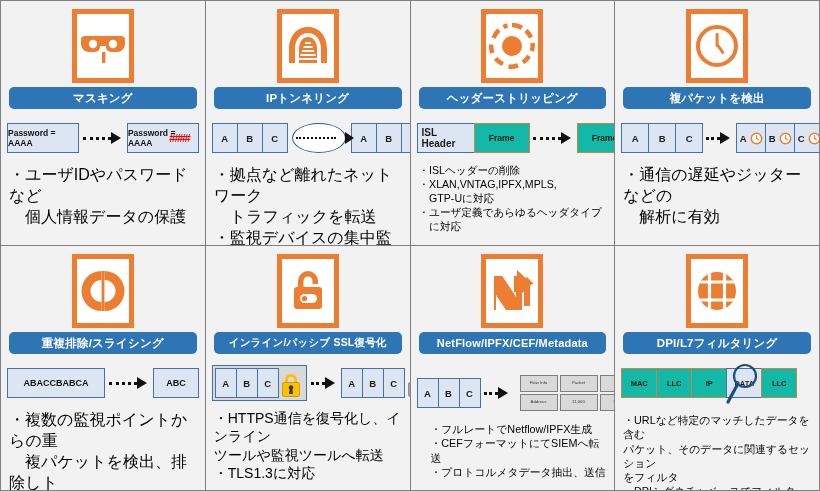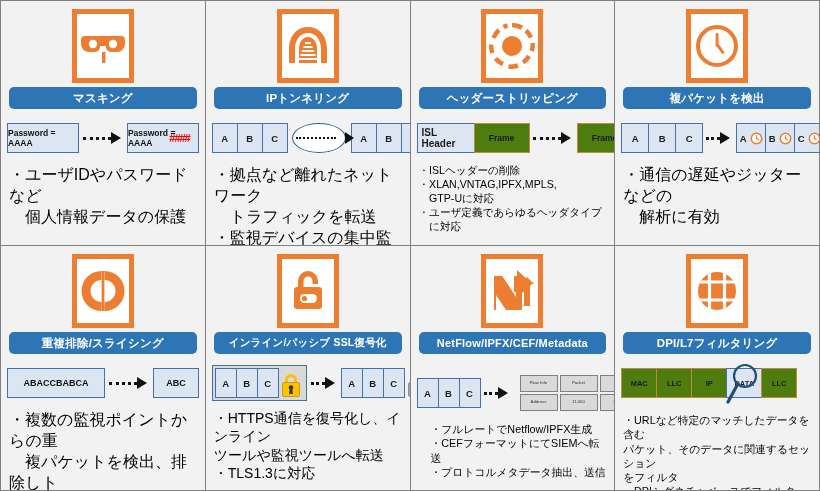--- a/index.html
+++ b/index.html
@@ -61,21 +61,21 @@
   
   .pkt {
     border: 1px solid #4472a8;
     background: #DCE6F2;
     height: 30px;
     min-width: 22px;
     display: flex; align-items: center; justify-content: center;
     font-size: 9.5px; font-weight: bold; color: #1a1a1a;
     margin-right: -1px;
   }
-  .pkt.orange { background:#4d7c0f; border-color:#c9863f; }
+  .pkt.orange { background:#14b8a6; border-color:#c9863f; }
   .pkt.wide { min-width: 56px; padding: 0 4px; }
   .row { display:flex; align-items:center; }
   .arrow-dotted {
     width: 40px; height: 16px; position: relative;
     margin: 0 4px; flex: none;
   }
   .arrow-dotted .dots {
     position:absolute; left:0; top:7px; width:28px; height:0;
     border-top: 3px dotted #111;
   }

